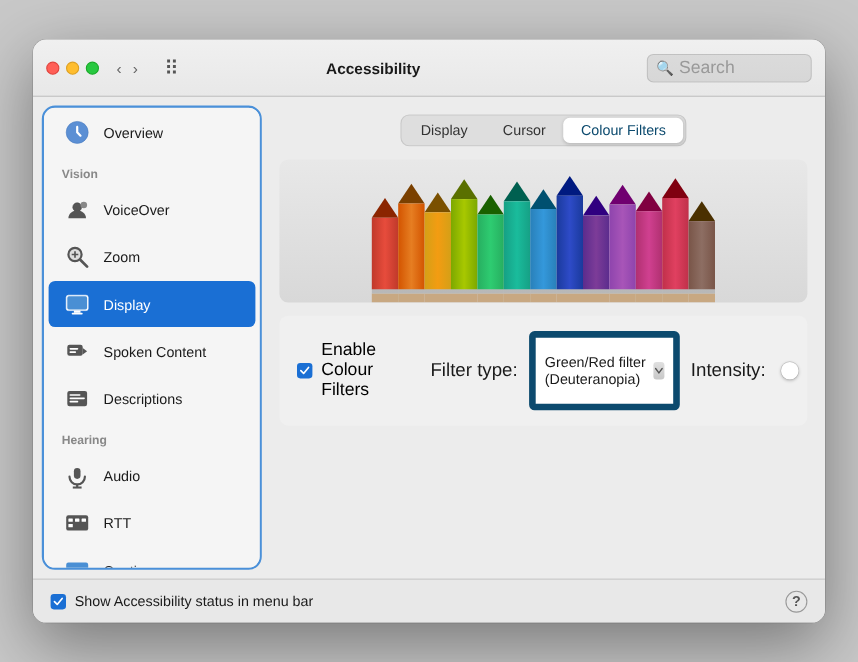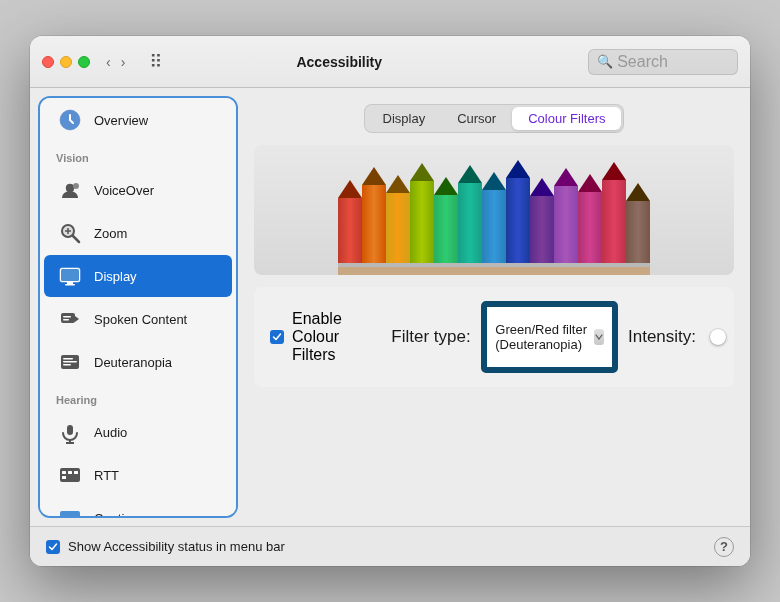--- a/index.html
+++ b/index.html
@@ -168,21 +168,21 @@
       background: none;
       border: none;
       cursor: pointer;
       color: #333;
       border-radius: 6px;
       font-family: inherit;
     }
     .tab-btn.active {
       background: white;
       box-shadow: 0 1px 3px rgba(0,0,0,0.15);
-      color: #6d28d9;
+      color: #0c4a6e;
       font-weight: 500;
     }
     
     .pencils-area {
       background: linear-gradient(180deg, #e8e8e8 0%, #d8d8d8 100%);
       border-radius: 8px;
       height: 130px;
       overflow: hidden;
       display: flex;
       align-items: flex-end;
@@ -473,21 +473,21 @@
 
       <div class="sidebar-item">
         <div class="item-icon">
           <svg viewBox="0 0 24 24" fill="none">
             <rect x="3" y="5" width="18" height="14" rx="2" fill="#555"></rect>
             <rect x="5" y="8" width="10" height="1.5" rx="0.75" fill="white"></rect>
             <rect x="5" y="11" width="14" height="1.5" rx="0.75" fill="white"></rect>
             <rect x="5" y="14" width="8" height="1.5" rx="0.75" fill="white"></rect>
           </svg>
         </div>
-        <span class="item-label">Deuteranopia</span>
+        <span class="item-label">Descriptions</span>
       </div>
 
       <div class="section-header">Hearing</div>
 
       <div class="sidebar-item">
         <div class="item-icon">
           <svg viewBox="0 0 24 24" fill="none">
             <rect x="9" y="5" width="6" height="10" rx="3" fill="#555"></rect>
             <path d="M5 13c0 3.9 3.1 7 7 7s7-3.1 7-7" stroke="#555" stroke-width="2" fill="none" stroke-linecap="round"></path>
             <line x1="12" y1="20" x2="12" y2="23" stroke="#555" stroke-width="2"></line>

